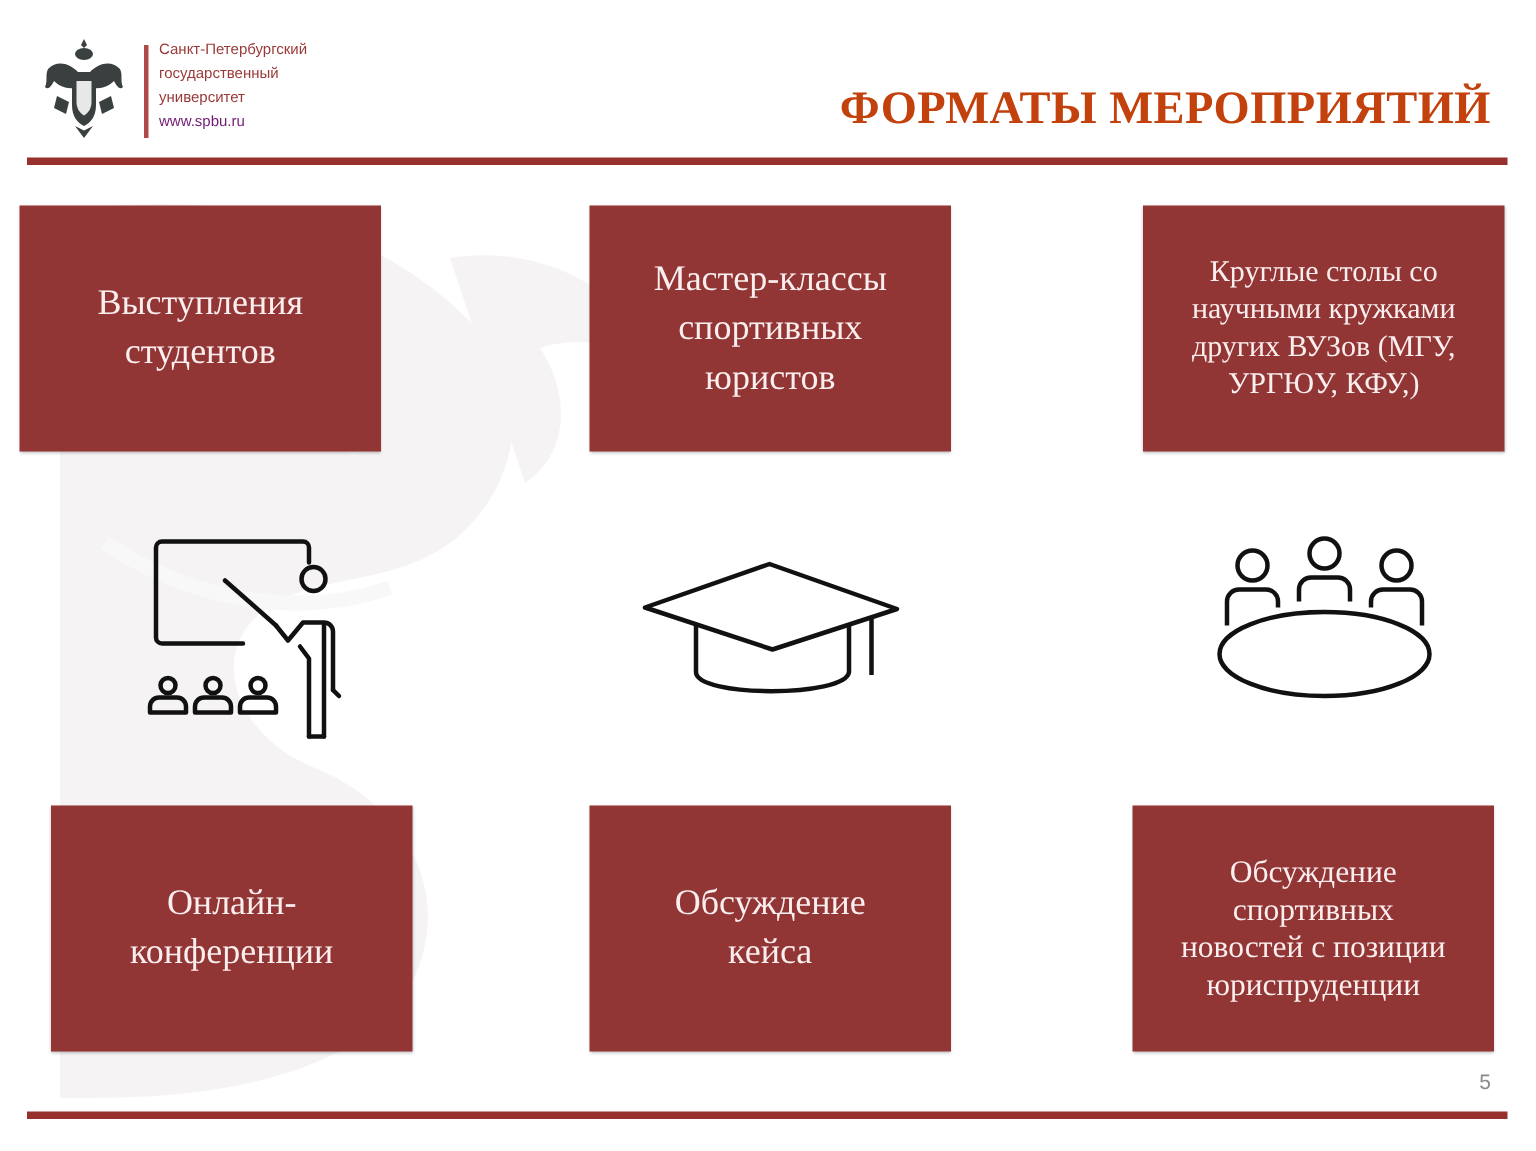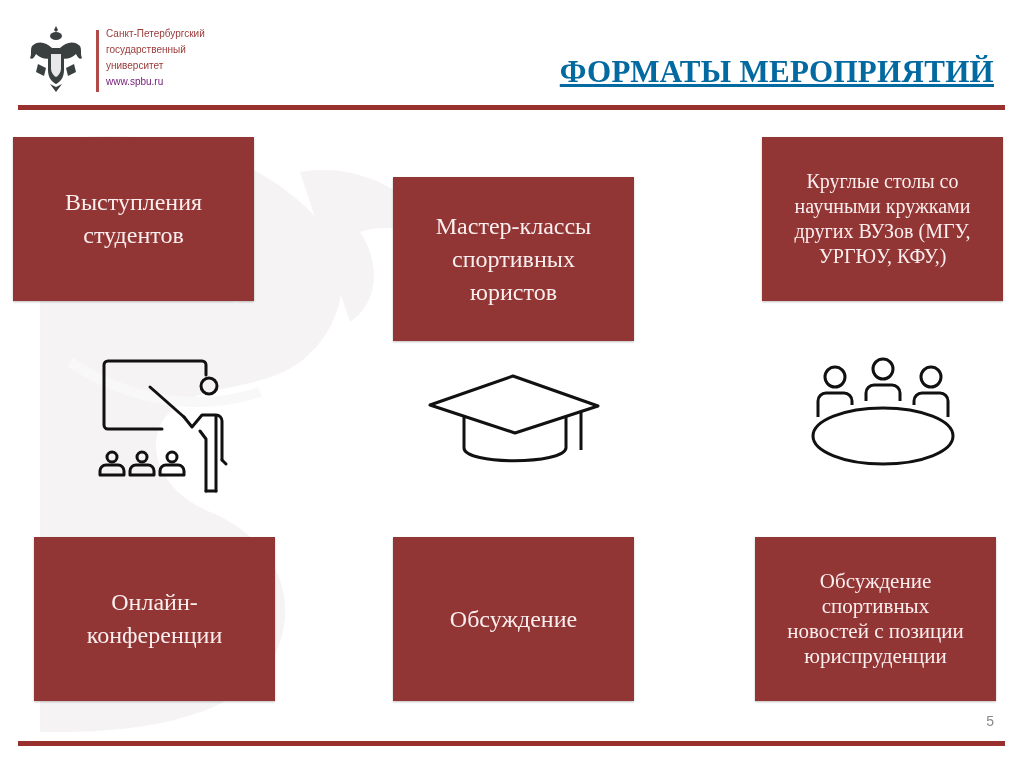--- a/index.html
+++ b/index.html
@@ -16,21 +16,21 @@
     .logo-divider { position: absolute; left: 96px; top: 30px; width: 3px; height: 62px; background: #b04a48; }
     .logo-text {
       position: absolute; left: 106px; top: 26px;
       font-family: "Liberation Sans", sans-serif; font-size: 10px; line-height: 16px;
       color: #9a3a38;
     }
     .logo-text .url { color: #701a75; }
     .page-title {
       position: absolute; right: 30px; top: 54px;
       font-family: "Liberation Serif", serif; font-weight: bold; font-size: 31px;
-      color: #0369a1; letter-spacing: 0.3px; text-decoration: underline;
+      color: #c2410c; letter-spacing: 0.3px;
     }
     .rule {
       position: absolute; left: 18px; width: 987px; height: 5px; background: #98302e;
     }
     .rule.top { top: 105px; }
     .rule.bottom { top: 741px; }
     .card {
       position: absolute; width: 241px; height: 164px;
       background: #923535; color: #fbeeee;
       display: flex; align-items: center; justify-content: center; text-align: center;
@@ -86,21 +86,21 @@
 <div class="page-title">ФОРМАТЫ МЕРОПРИЯТИЙ</div>
 <div class="rule top"></div>
 
 <div class="card large" style="left:13px; top:137px;">
   <div>
     <span>Выступления</span>
     <span>студентов</span>
   </div>
 </div>
 
-<div class="card large" style="left:393px; top:137px;margin-top:40px;">
+<div class="card large" style="left:393px; top:137px;">
   <div>
     <span>Мастер-классы</span>
     <span>спортивных</span>
     <span>юристов</span>
   </div>
 </div>
 
 <div class="card small" style="left:762px; top:137px;justify-content:center;">
   <div>
     <span>Круглые столы со</span>
@@ -144,20 +144,21 @@
 <div class="card large" style="left:34px; top:537px;">
   <div>
     <span>Онлайн-</span>
     <span>конференции</span>
   </div>
 </div>
 
 <div class="card large" style="left:393px; top:537px;">
   <div>
     <span>Обсуждение</span>
+    <span>кейса</span>
   </div>
 </div>
 
 <div class="card medium" style="left:755px; top:537px;">
   <div>
     <span>Обсуждение</span>
     <span>спортивных</span>
     <span>новостей с позиции</span>
     <span>юриспруденции</span>
   </div>

